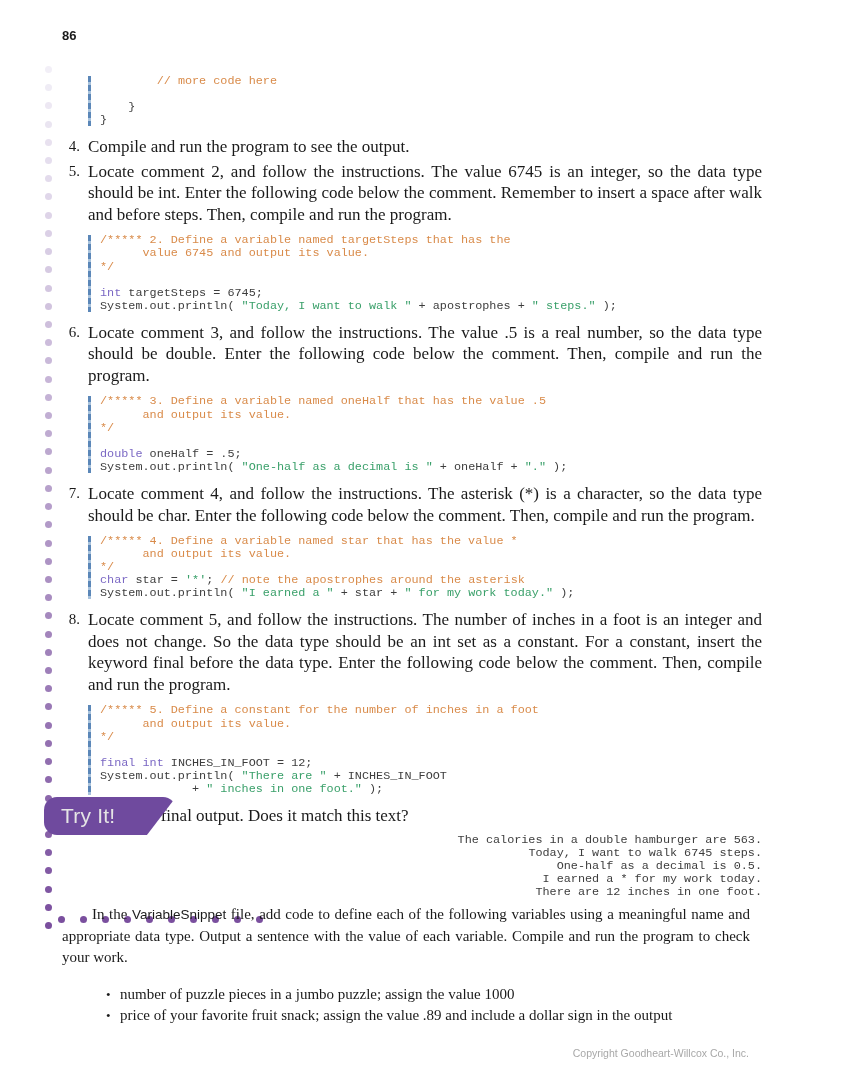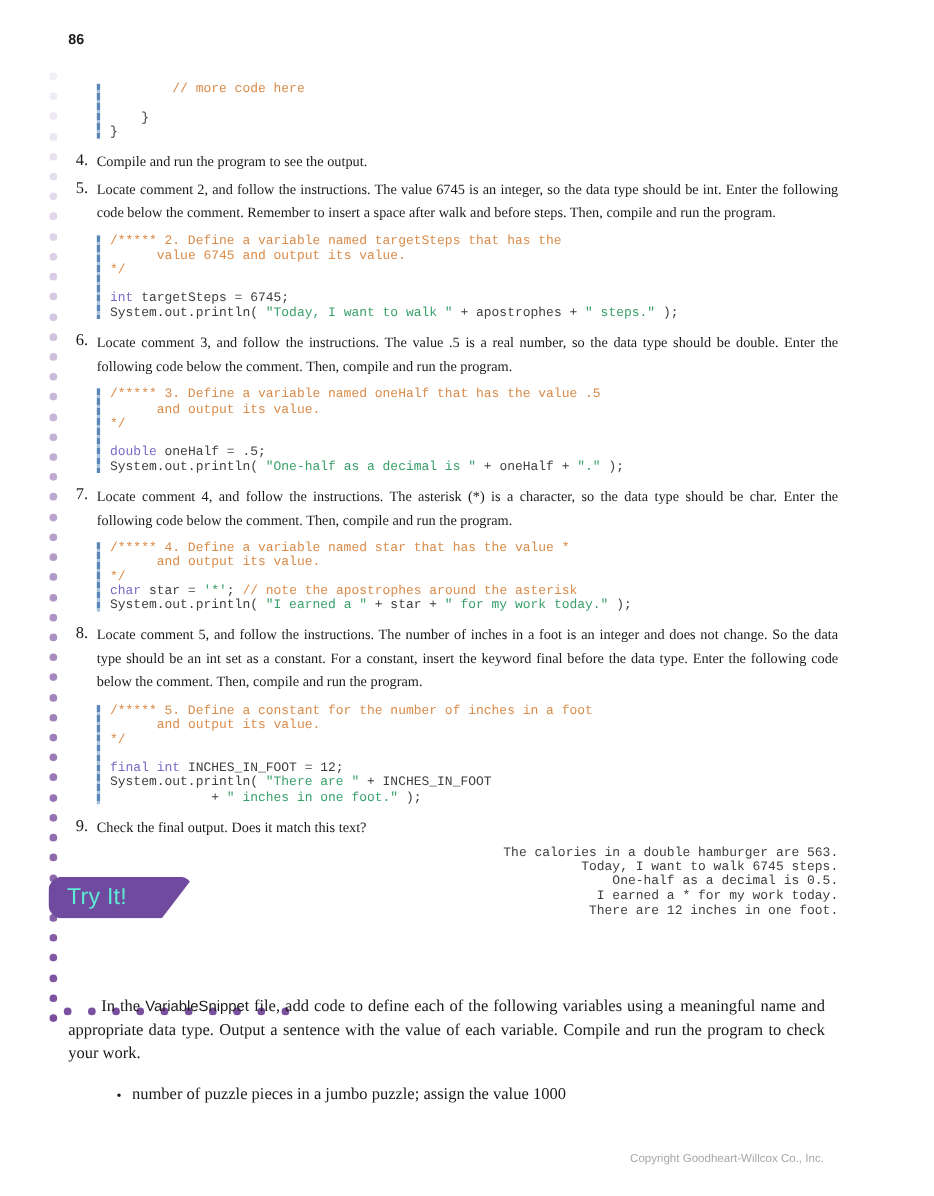--- a/index.html
+++ b/index.html
@@ -86,21 +86,21 @@
     width: 26px;
     flex: 0 0 26px;
     text-align: right;
     padding-right: 8px;
     font-size: 15px;
     line-height: 21px;
     box-sizing: border-box;
   }
   .step-text {
     flex: 1;
-    font-size: 13px;
+    font-size: 17px;
     line-height: 21.5px;
     text-align: justify;
     text-justify: inter-word;
     font-family: Liberation Serif, serif;
   }
   .step-text.nojust { text-align: left; }
 
   
   .code-block {
     position: relative;
@@ -154,21 +154,21 @@
     height: 100%;
     background: #6f4a9e;
     border-radius: 13px 13px 13px 13px;
     clip-path: polygon(0% 0%, 100% 0%, 78% 100%, 0% 100%);
     display: flex;
     align-items: center;
   }
   .tryit-label {
     font-family: "Liberation Sans", sans-serif;
     font-size: 21px;
-    color: #5eead4;
+    color: #e5e5e5;
     padding-left: 17px;
     letter-spacing: 0.2px;
   }
 
   
   .tryit-body {
     position: absolute;
     left: 62px;
     top: 889px;
     width: 688px;
@@ -352,16 +352,17 @@
 <div class="tryit-wrap">
   <div class="tryit-shape">
     <span class="tryit-label">Try It!</span>
   </div>
 </div>
 
 <div class="tryit-body">
   <p class="tryit-para"><span>In the </span><span class="sans-name">VariableSnippet</span><span> file, add code to define each of the following variables using a meaningful name and appropriate data type. Output a sentence with the value of each variable. Compile and run the program to check your work.</span></p>
   <ul class="tryit-list">
     <li>number of puzzle pieces in a jumbo puzzle; assign the value 1000</li>
+    <li>price of your favorite fruit snack; assign the value .89 and include a dollar sign in the output</li>
   </ul>
 </div>
 
 <div class="footer">Copyright Goodheart-Willcox Co., Inc.</div>
 
 </body></html>

